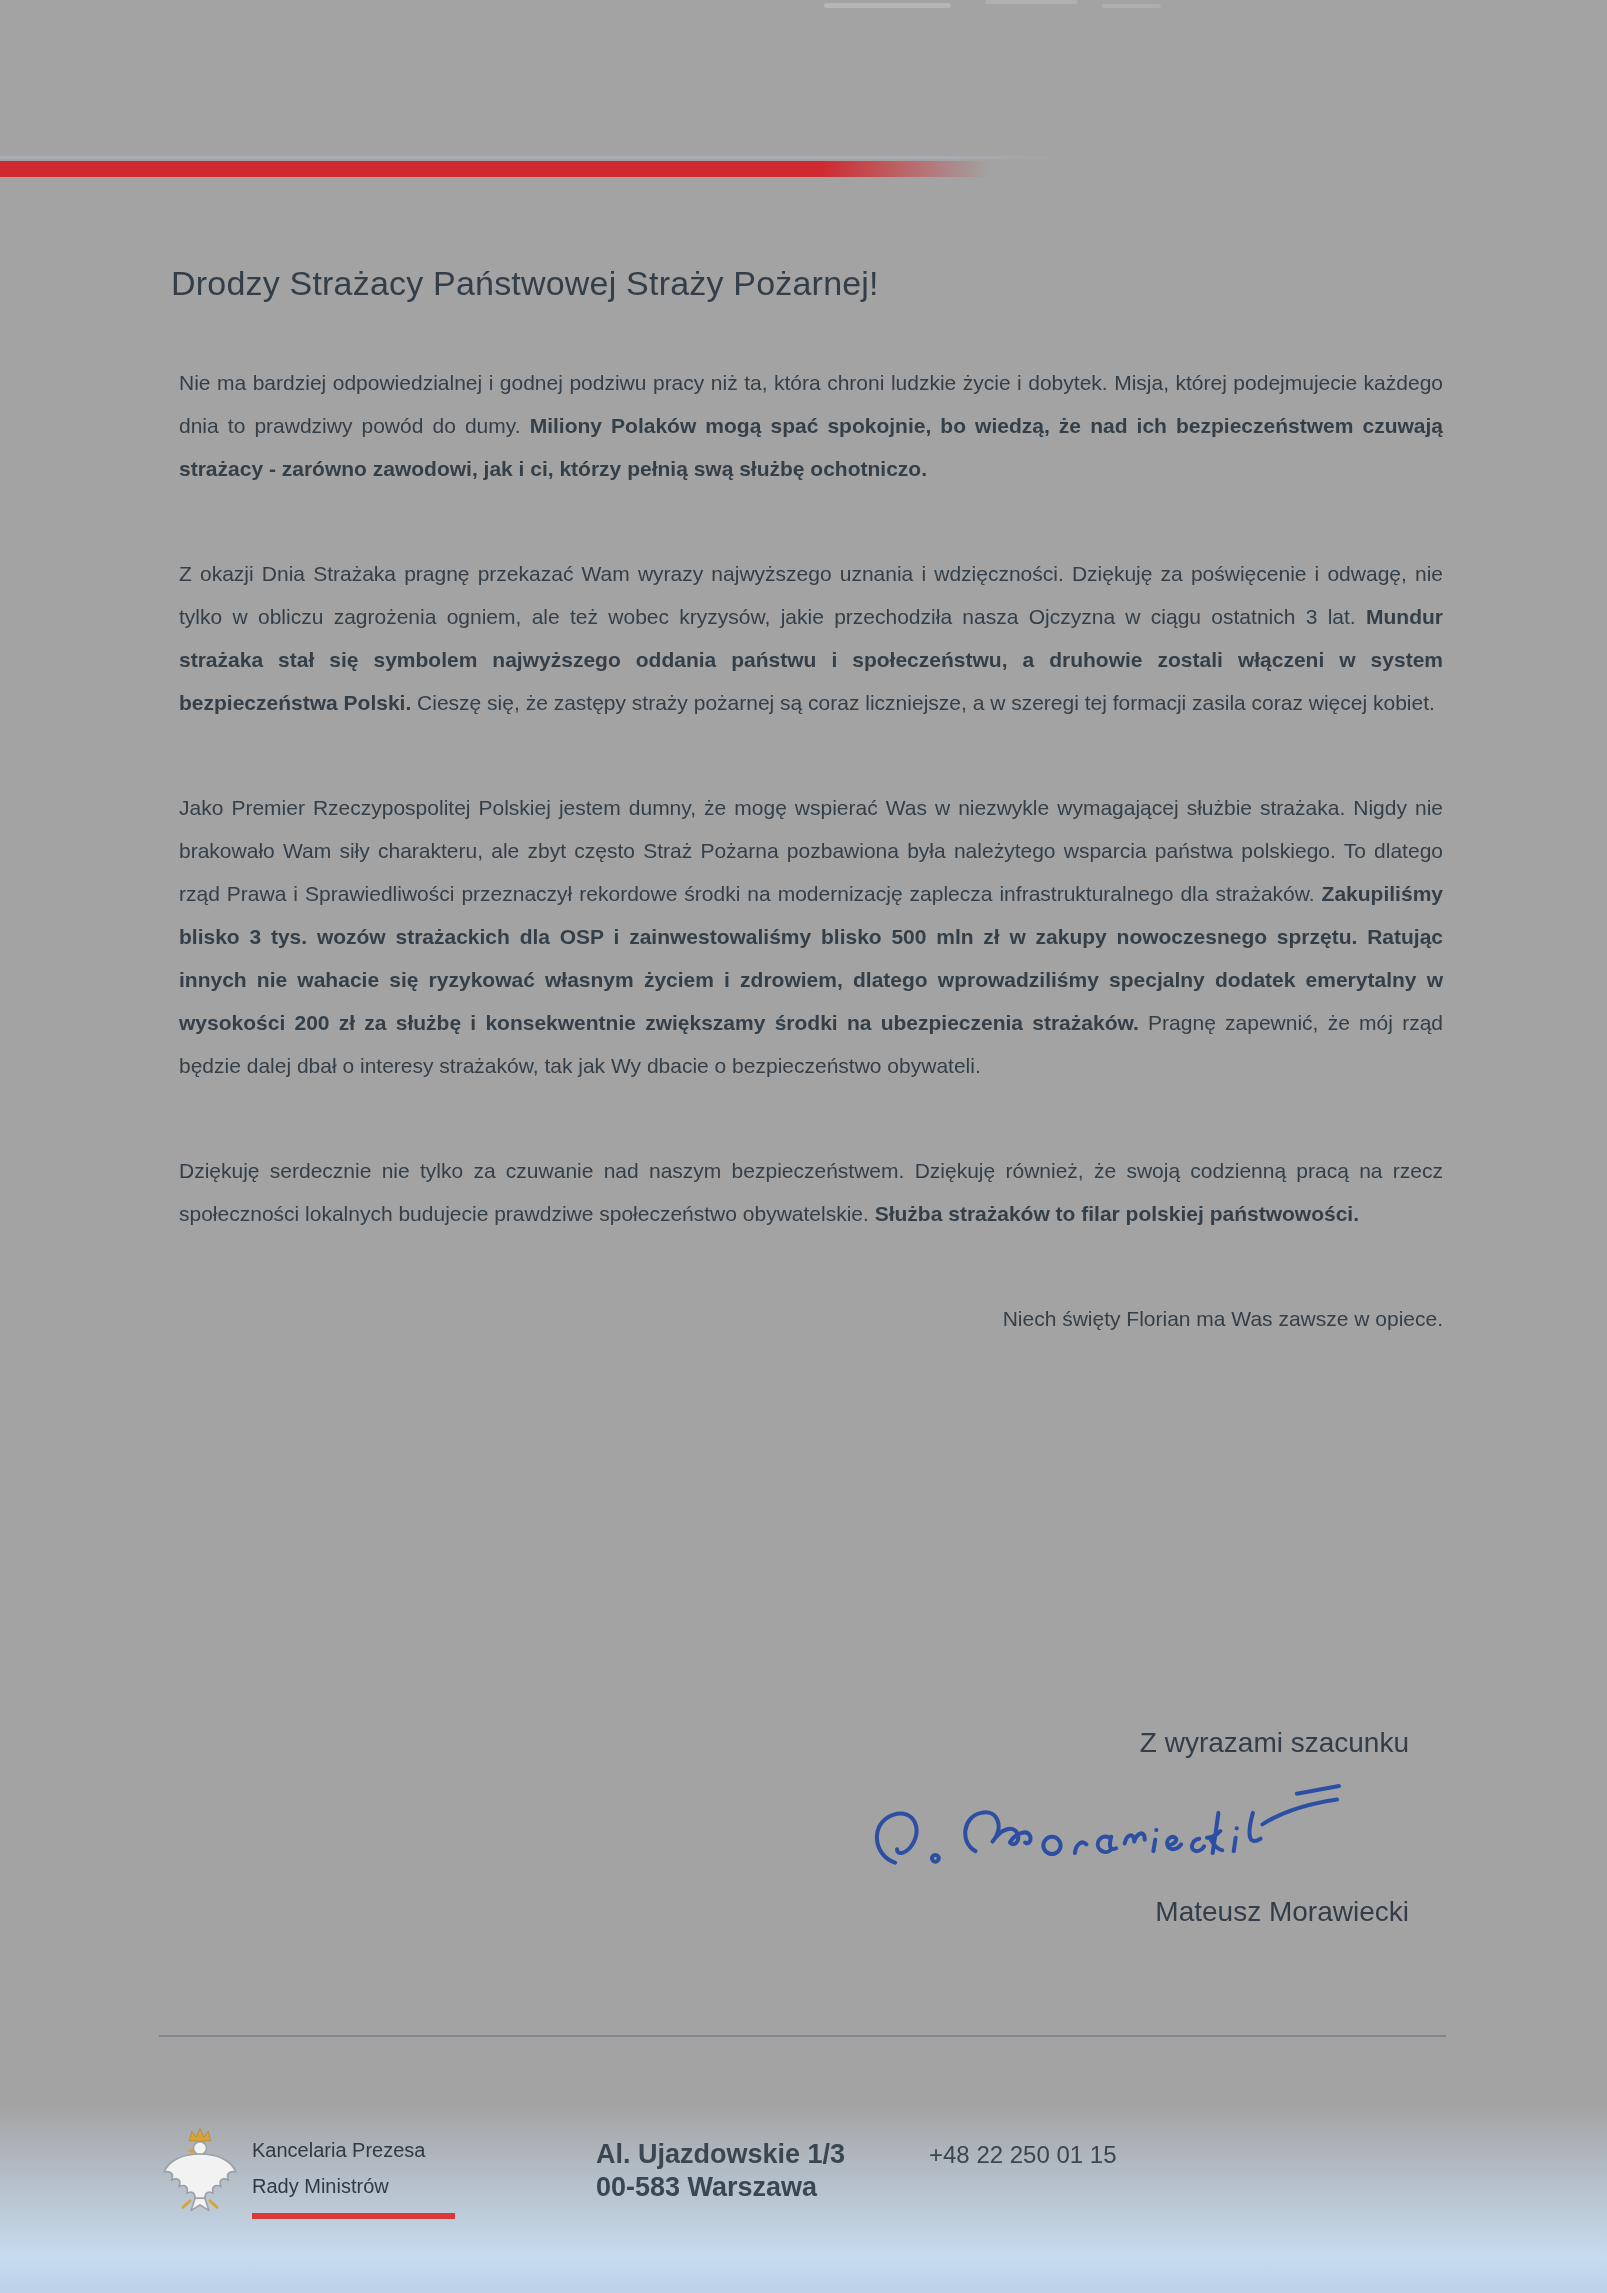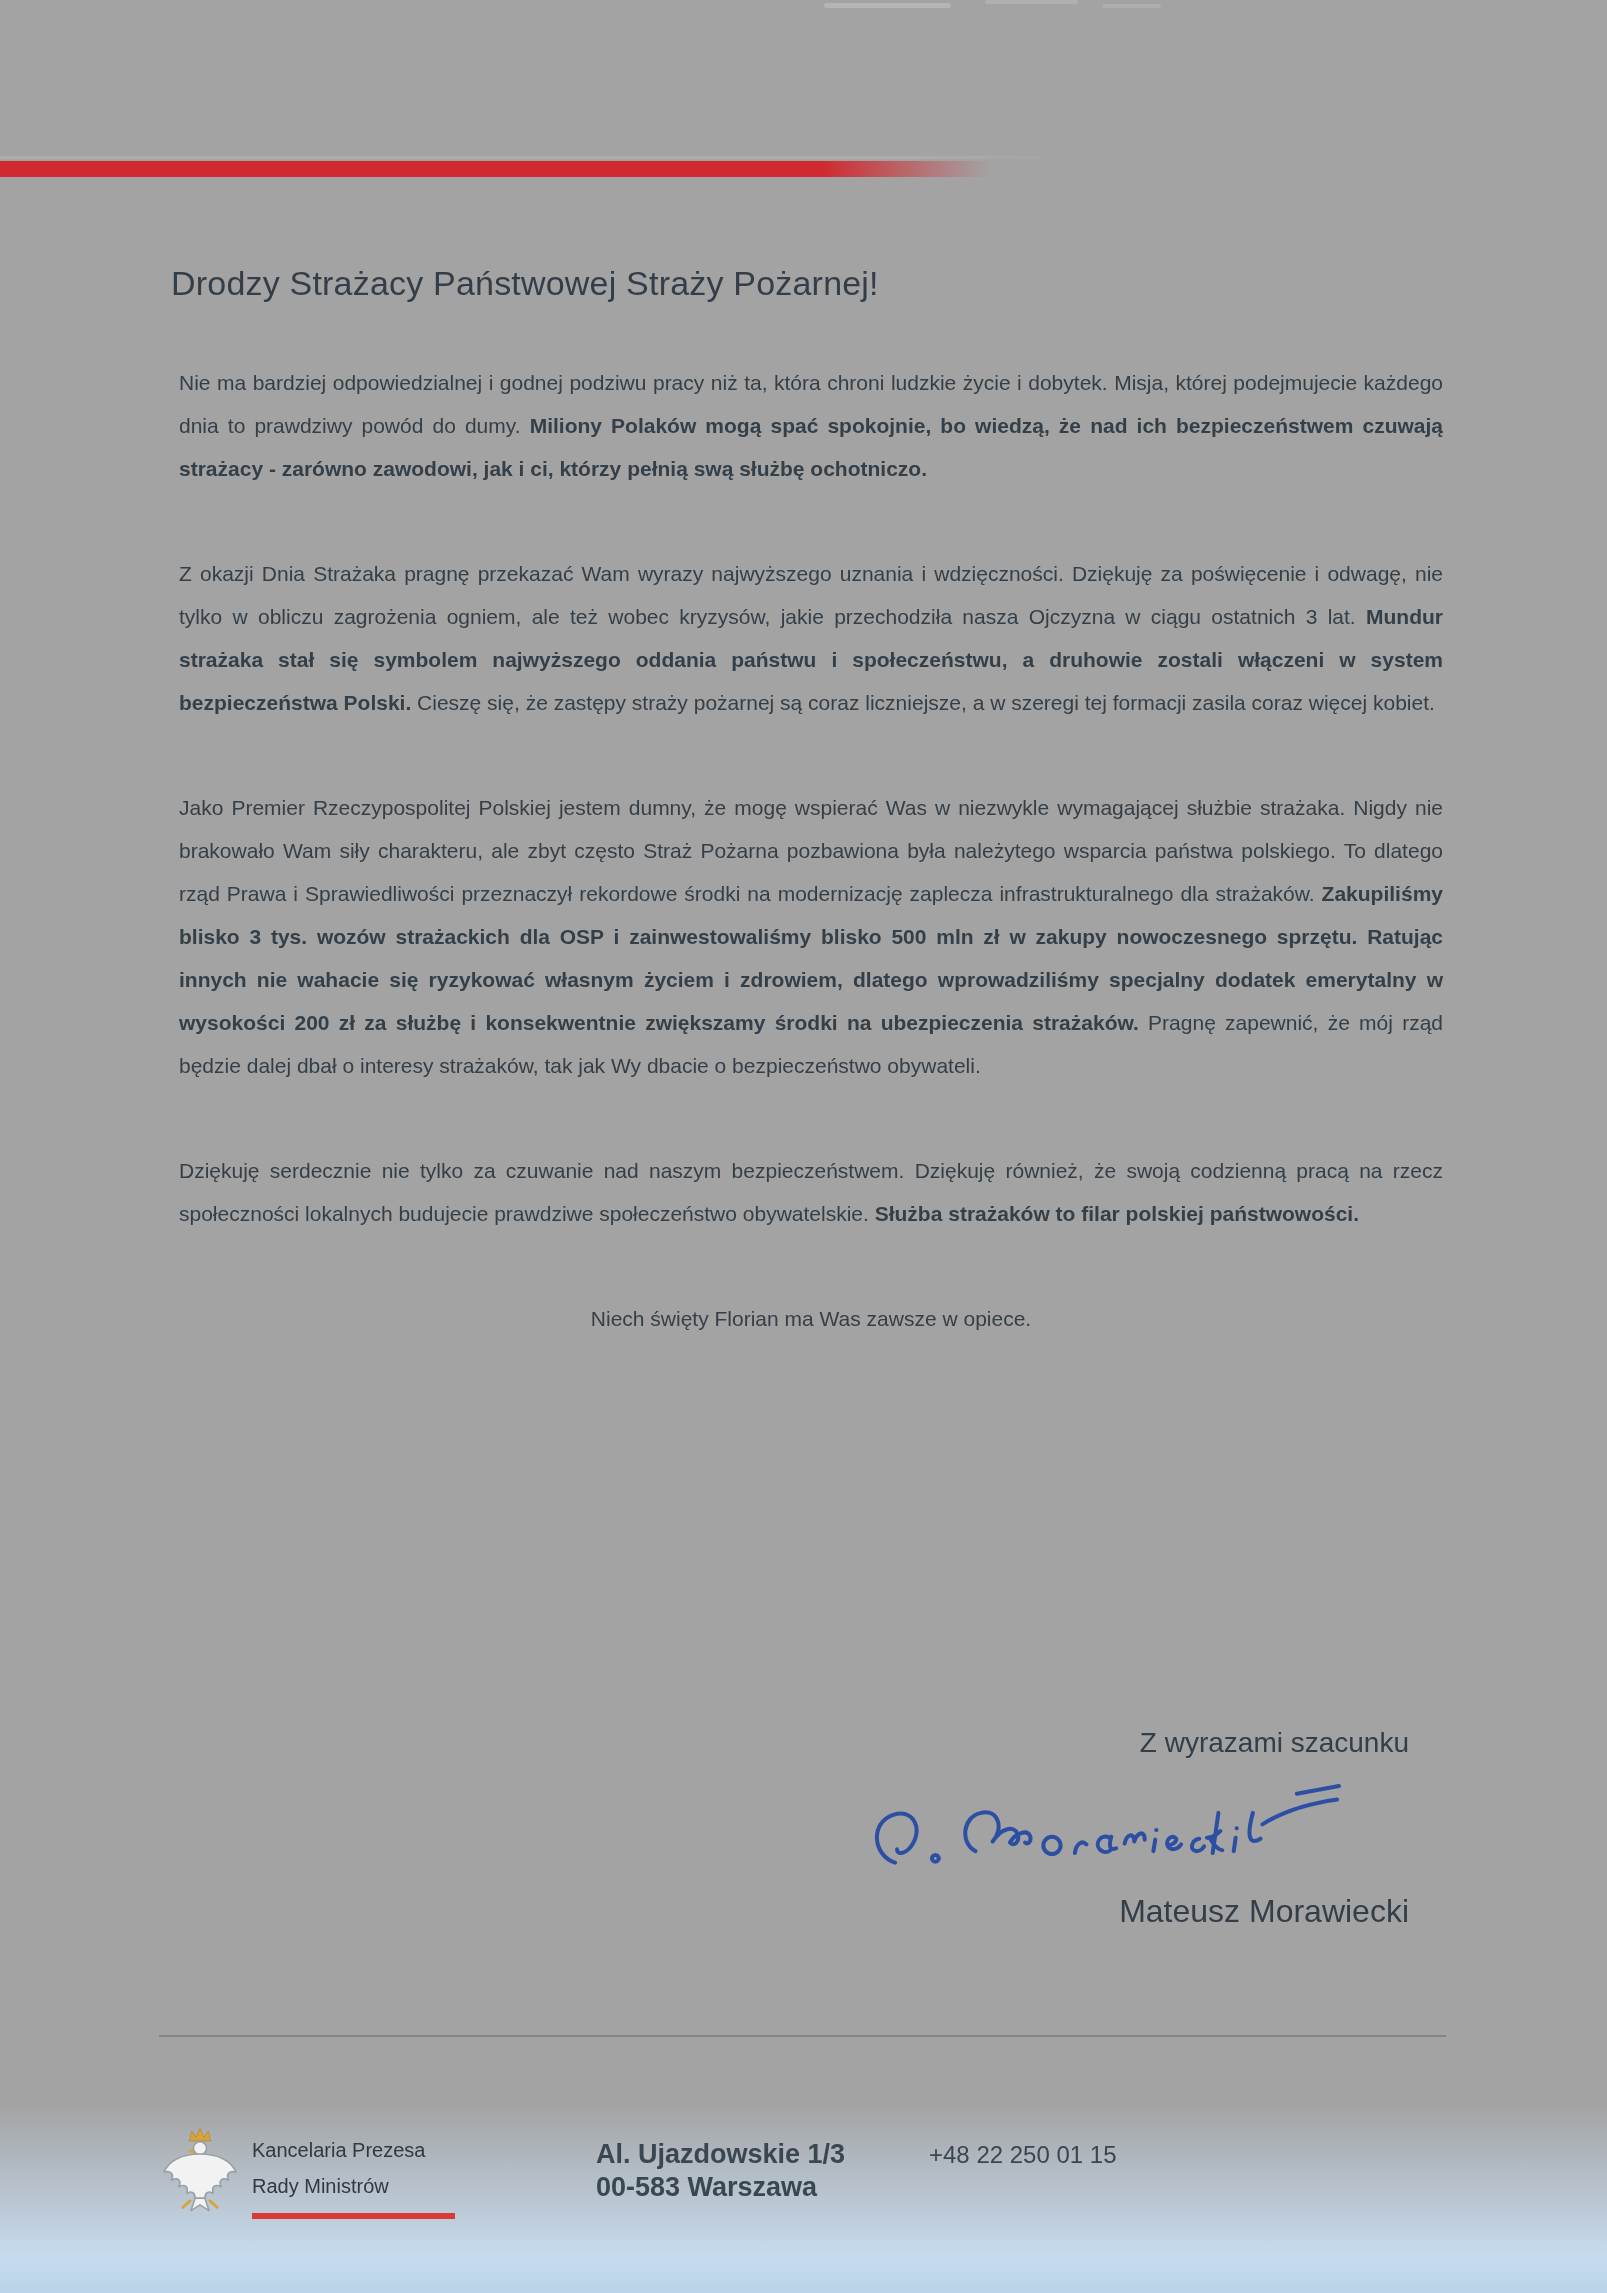--- a/index.html
+++ b/index.html
@@ -33,31 +33,31 @@
   
   .content { position: relative; z-index: 1; padding: 261px 164px 0 171px; }
   .salutation {
     font-size: 34px; font-weight: 400; color: #333e48;
     line-height: 45px; margin: 0 0 55px 0; letter-spacing: 0.2px;
   }
   .para {
     font-size: 21px; line-height: 43px; text-align: justify;
     margin: 0 0 62px 8px;
   }
-  .para.last { margin-bottom: 0; text-align: center; }
+  .para.last { margin-bottom: 0; text-align: right; }
   .para .bold { font-weight: 700; }
 
   
   .closing {
     position: absolute; left: 804px; top: 1722px; width: 605px;
     text-align: right; z-index: 1;
   }
   .valediction { font-size: 28px; line-height: 41px; color: #333e48; }
   .signature { display: block; width: 507px; height: 98px; margin: 19.5px auto 11.7px auto; }
-  .sig-name { font-size: 32px; line-height: 39px; color: #333e48; }
+  .sig-name { font-size: 28px; line-height: 39px; color: #333e48; }
 
   
   .separator {
     position: absolute; left: 159px; top: 2035px; width: 1287px; height: 2px;
     background: #7f868e; z-index: 1;
   }
   .bottom-gradient {
     position: absolute; left: 0; right: 0; bottom: 0; height: 190px; z-index: 0;
     background: linear-gradient(to bottom, rgba(201,221,238,0) 0%, #c7dbee 80%, #bad3e9 100%);
   }

